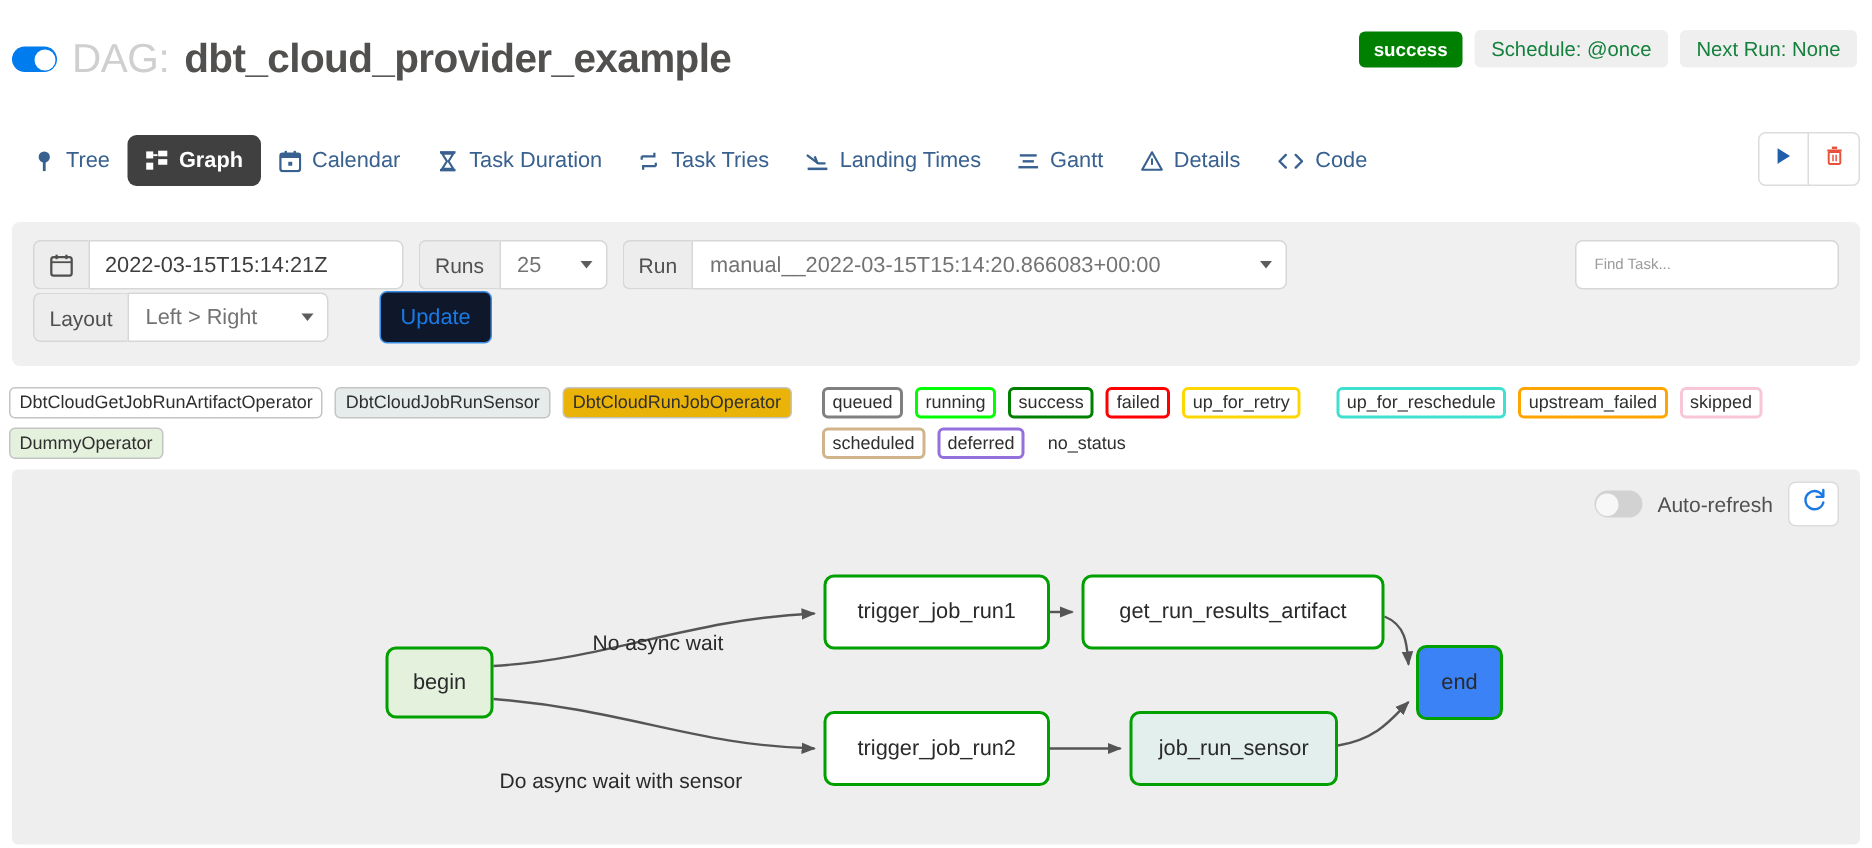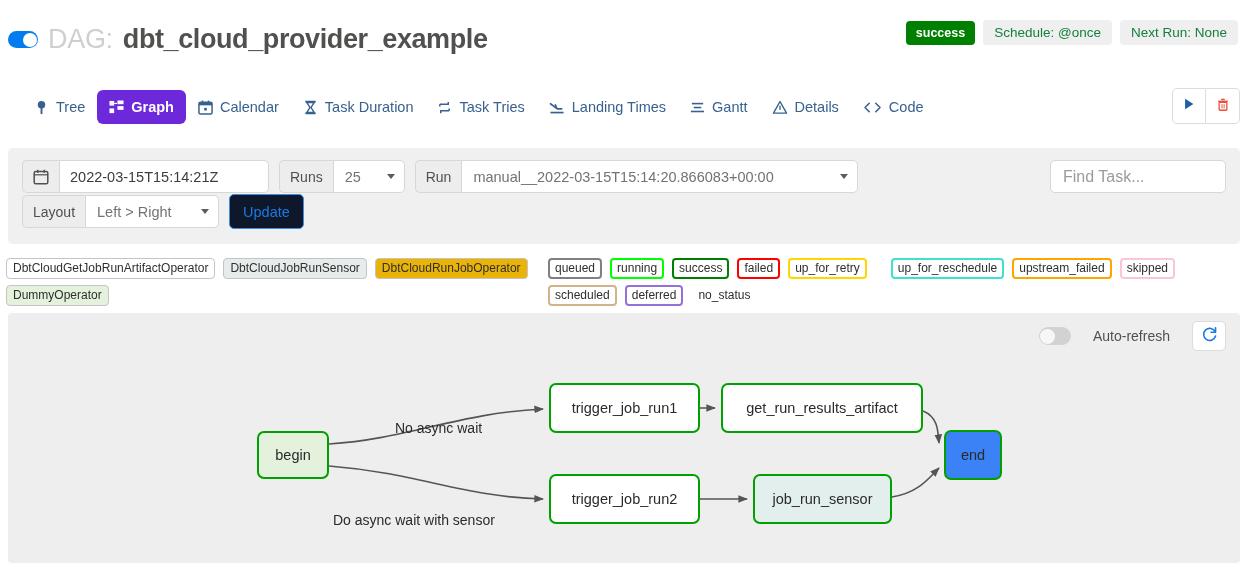--- a/index.html
+++ b/index.html
@@ -83,36 +83,36 @@
   }
 
   
   .tabs {
     position: absolute;
     left: 0; top: 82px;
     width: 1248px;
     height: 50px;
     display: flex;
     align-items: center;
-    padding-left: 22px;
+    padding-left: 10px;
     box-sizing: border-box;
   }
   .tab {
     display: flex;
     align-items: center;
     gap: 7px;
     padding: 9px 12px;
     border-radius: 6px;
     color: #38618f;
     font-size: 14.5px;
     cursor: pointer;
     white-space: nowrap;
   }
   .tab.active {
-    background: #6d28d9;
+    background: #404040;
     color: #ffffff;
     font-weight: bold;
   }
   .tab svg { display: block; }
 
   .dag-actions {
     position: absolute;
     right: 8px; top: 88px;
     display: flex;
   }
@@ -138,21 +138,21 @@
     background: #f0f0f0;
     border-radius: 5px;
     box-sizing: border-box;
   }
   .filter-row {
     position: absolute;
     display: flex;
     align-items: center;
   }
   .row1 { left: 14px; top: 12px; }
-  .row2 { left: 14px; top: 46px; }
+  .row2 { left: 14px; top: 46px; gap: 24px; }
 
   .igroup { display: flex; align-items: stretch; margin-right: 10px; }
   .addon {
     background: #ededed;
     border: 1px solid #d7d7d7;
     border-right: none;
     padding: 0 10px;
     display: flex; align-items: center;
     font-size: 14px;
     color: #51504f;
@@ -211,21 +211,21 @@
   .find-task {
     position: absolute;
     right: 14px; top: 12px;
     width: 176px; height: 33px;
     background: #ffffff;
     border: 1px solid #d7d7d7;
     border-radius: 5px;
     display: flex; align-items: center;
     padding: 0 12px;
     box-sizing: border-box;
-    font-size: 16px;
+    font-size: 10px;
     color: #9b9b9b;
   }
 
   
   .legend-area {
     position: absolute;
     left: 0; top: 258px;
     width: 1248px;
   }
   .legend-operators {
@@ -270,21 +270,21 @@
     height: 250px;
     background: #eeeeee;
     border-radius: 4px;
     overflow: hidden;
   }
   .refresh-bar {
     position: absolute;
     right: 14px; top: 8px;
     display: flex;
     align-items: center;
-    gap: 22px;
+    gap: 10px;
   }
   .ar-toggle {
     width: 32px; height: 18px;
     border-radius: 9px;
     background: #d2d2d2;
     position: relative;
     cursor: pointer;
     flex: none;
   }
   .ar-toggle .knob {

